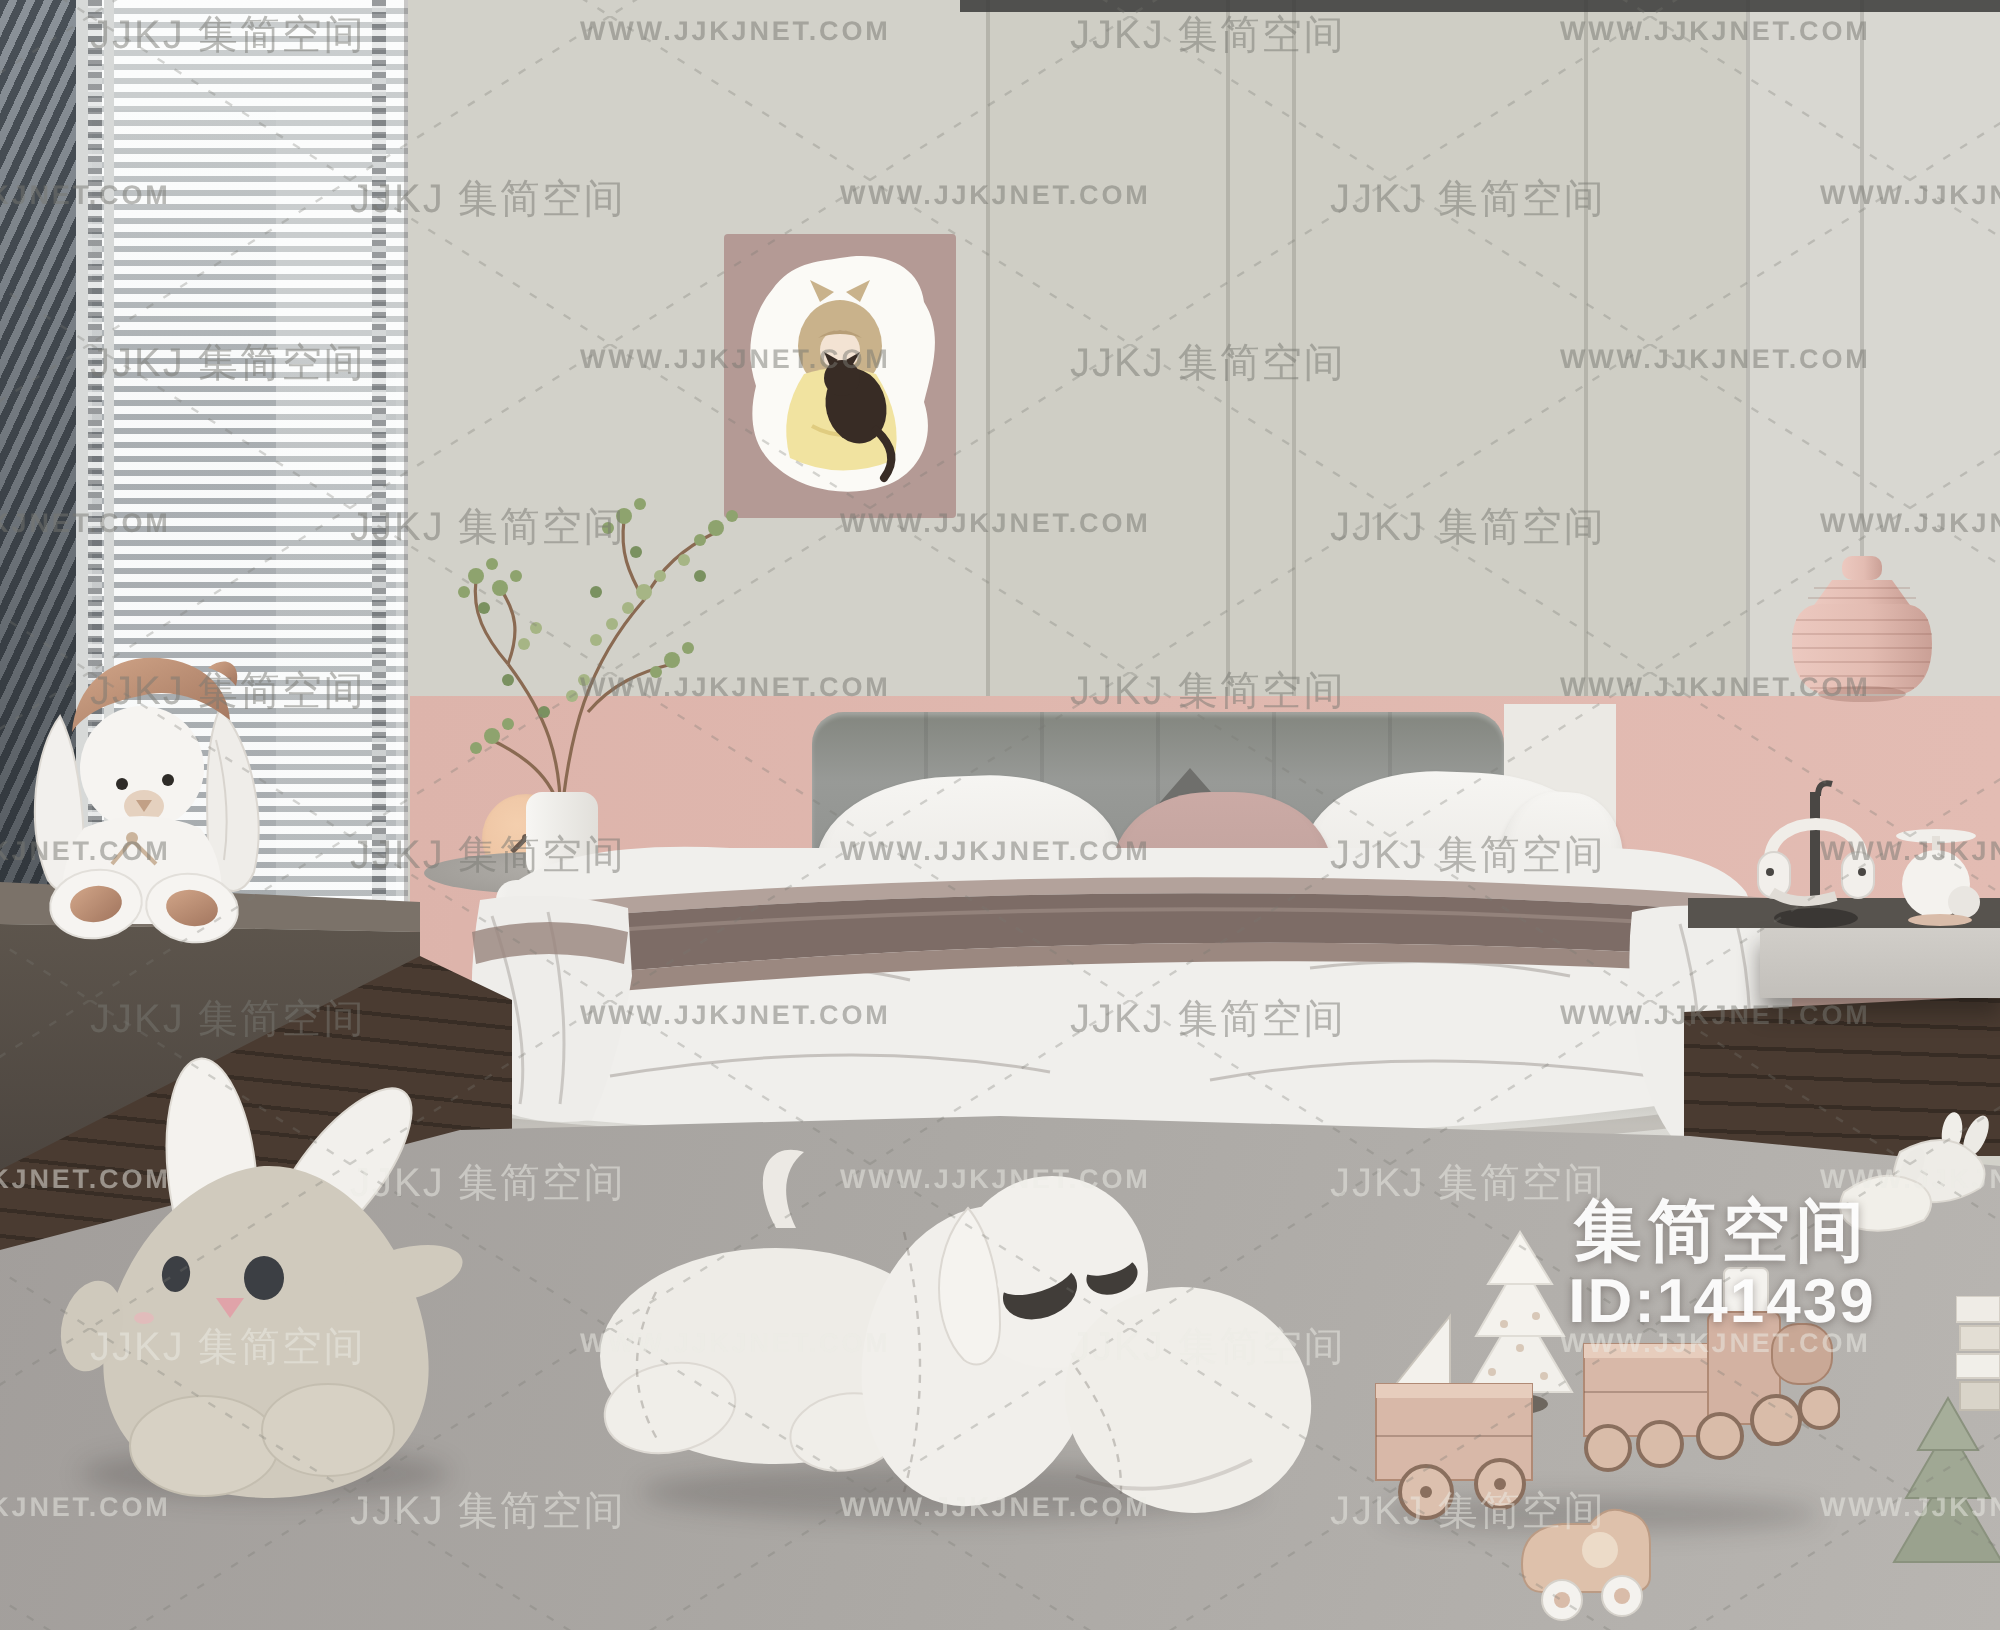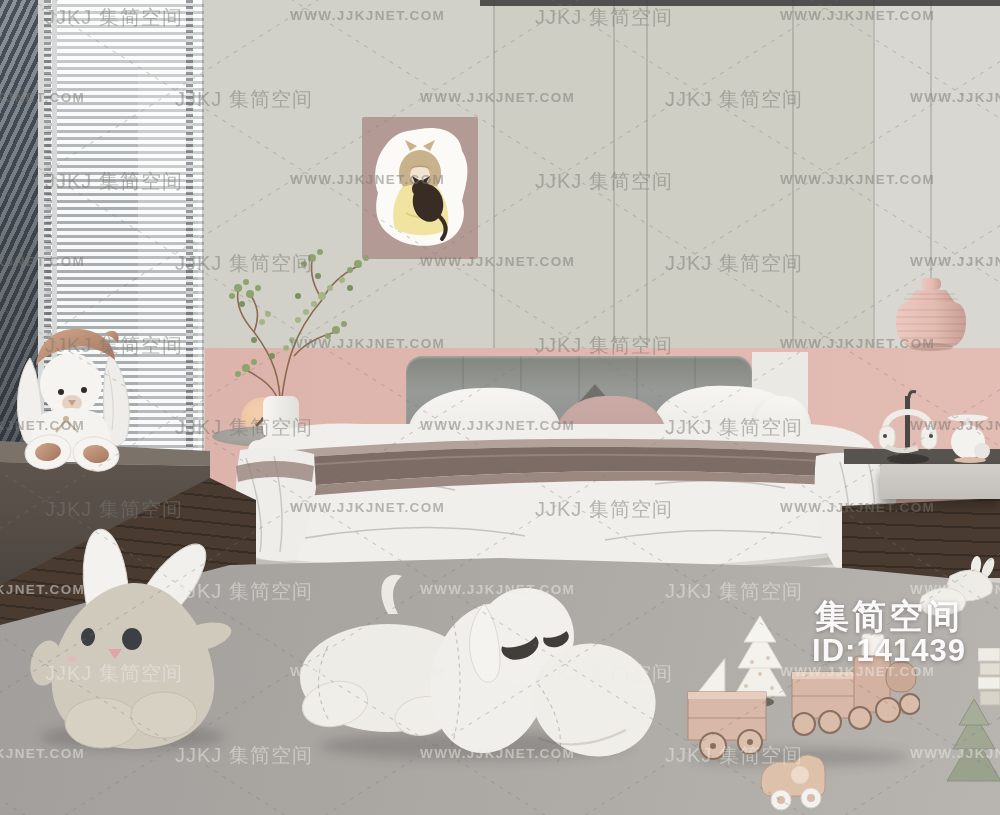--- a/index.html
+++ b/index.html
@@ -48,21 +48,21 @@
   .table-top{background:radial-gradient(ellipse at 50% 40%,#b0ada8,#9b9893);border-radius:50%;}
   .table-leg{background:linear-gradient(90deg,#f3f2ef,#dcdbd7);border-radius:10px;}
   .vase{background:linear-gradient(90deg,#f7f6f3,#e1dfda);border-radius:8px 8px 10px 10px;}
   .clock{border-radius:50%;background:radial-gradient(circle at 40% 35%,#f4cfae,#e9bd9c);box-shadow:inset -2px -2px 4px rgba(0,0,0,.12);}
   .shadow{background:rgba(20,18,16,.18);border-radius:50%;filter:blur(6px);}
   
   #dashes{position:absolute;inset:0;pointer-events:none;}
   .wm{position:absolute;white-space:nowrap;pointer-events:none;}
   .wm-logo{font-size:20px;letter-spacing:1px;font-weight:400;}
   .wm-url{font-size:13.5px;letter-spacing:1.4px;font-weight:600;}
-  #id-overlay{position:absolute;left:804px;top:599px;width:170px;text-align:center;color:rgba(255,255,255,.95);
+  #id-overlay{position:absolute;left:776px;top:599px;width:170px;text-align:center;color:rgba(255,255,255,.95);
       text-shadow:0 1px 4px rgba(40,30,25,.35);line-height:1.05;pointer-events:none;}
   #id-overlay .brand{font-size:34px;font-weight:600;letter-spacing:3px;}
   #id-overlay .idnum{font-size:31px;font-weight:600;letter-spacing:1px;}
   svg{display:block;}
 </style>
 </head>
 <body>
 
 <div id="stage" style="--wall: #d2d1c9; --wall2: #cfcec5; --wall3: #d8d7d1; --pink: #ddb4ab; --pink2: #e3bcb3; --headboard: #8f918f; --bench: #5c544d; --wood: #44362d; --rug: #a9a6a2; --bed-base: #d8d7d2; --duvet: #f0efec; --blanket-stripe-dark: #7d6c66; --blanket-stripe-mid: #9b8880; --blanket-stripe-light: #b3a29b; --lamp-pink: #e5c0b7; --plush-white: #f2f0ec; --plush-beige: #d0cabd; --copper: #bd8f76; --toy-wood: #d8b8a7; --tree-green: #9aa28e; --art-bg: #b49a95;">
 

